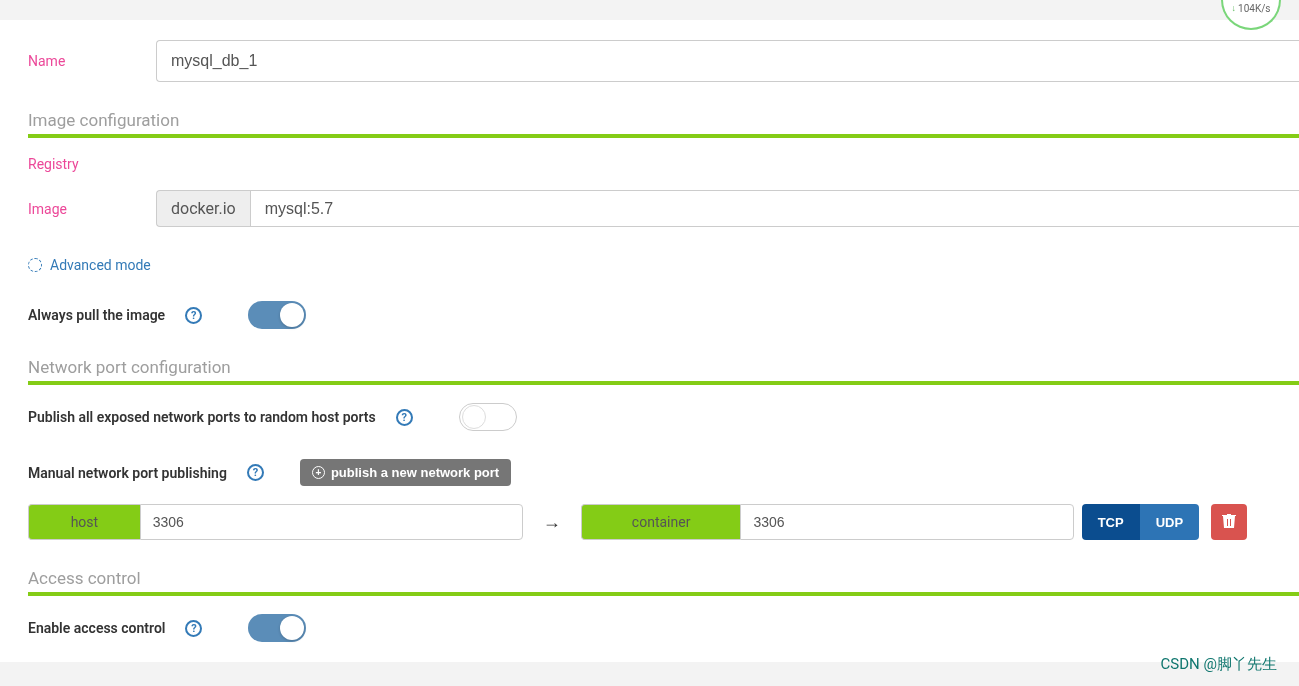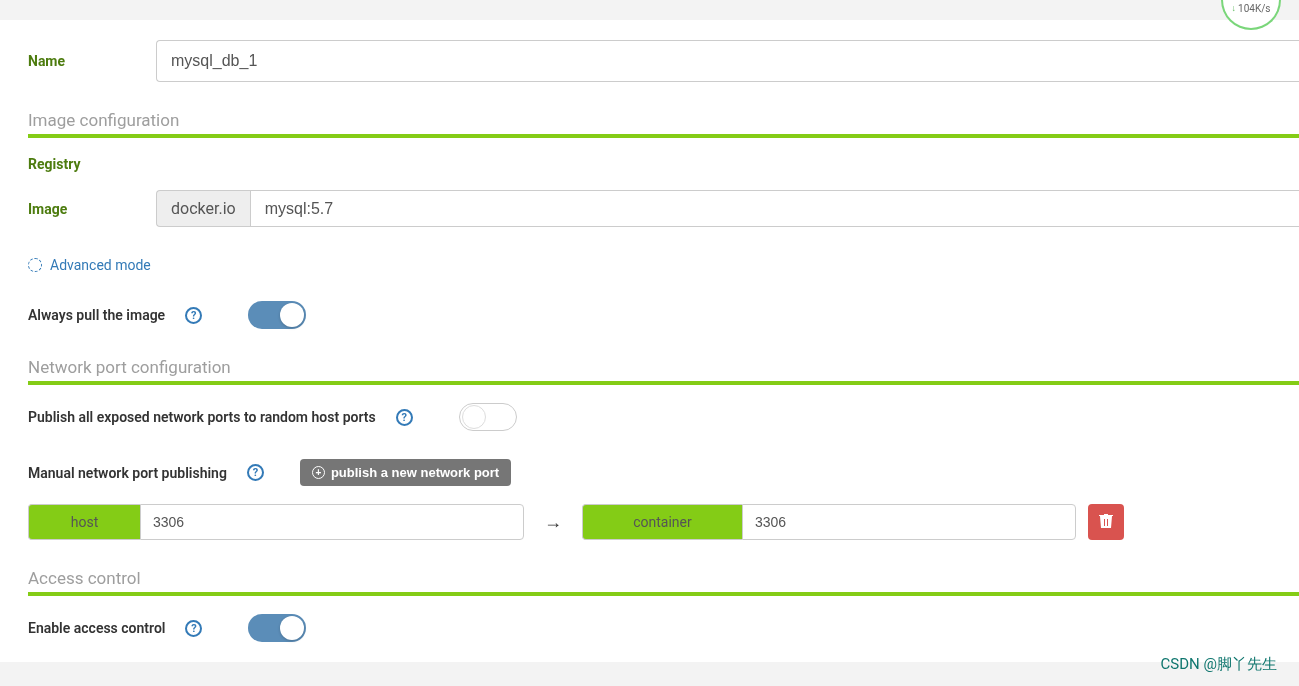--- a/index.html
+++ b/index.html
@@ -36,22 +36,22 @@
     width: 100%;
   }
   .form-row {
     display: flex;
     align-items: center;
     margin-bottom: 18px;
     padding-right: 0;
   }
   .form-label {
     width: 128px;
-    font-weight: 700;
-    color: #4d7c0f;
+    font-weight: 400;
+    color: #ec4899;
     flex-shrink: 0;
   }
   .form-input {
     flex: 1;
     height: 42px;
     padding: 17px 14px;
     border: 1px solid #ccc;
     border-radius: 4px;
     border-right: none;
     border-top-right-radius: 0;
@@ -308,20 +308,24 @@
       <span>publish a new network port</span>
     </button>
   </div>
 
   <div class="port-row">
     <div class="port-addon">host</div>
     <input class="port-input" value="3306" style="">
     <span class="arrow-sep">→</span>
     <div class="port-addon" style="width:160px">container</div>
     <input class="port-input container-in" value="3306" style="">
+    <div class="proto-group">
+      <button class="proto-btn tcp">TCP</button>
+      <button class="proto-btn udp">UDP</button>
+    </div>
     <button class="delete-btn">
       <span class="trash-icon">
         <svg viewBox="0 0 14 16">
             <path d="M1 3h12l-1 12H2L1 3zm4-2h4v1H5V1zM0 2h14v1H0V2zM5 6v7h1V6H5zm3 0v7h1V6H8z"></path>
           </svg>
       </span>
     </button>
   </div>
 
   

